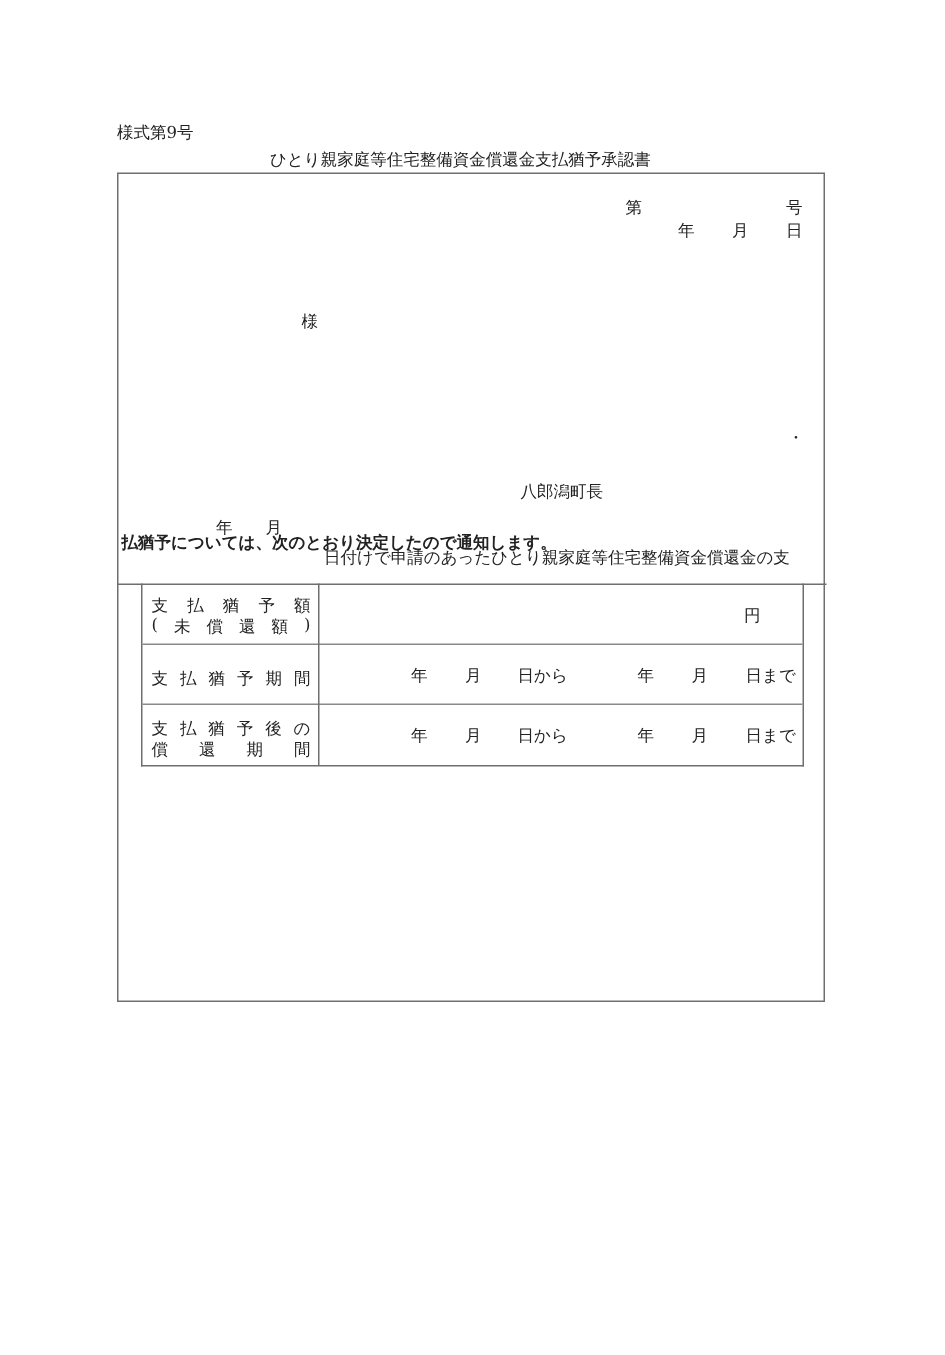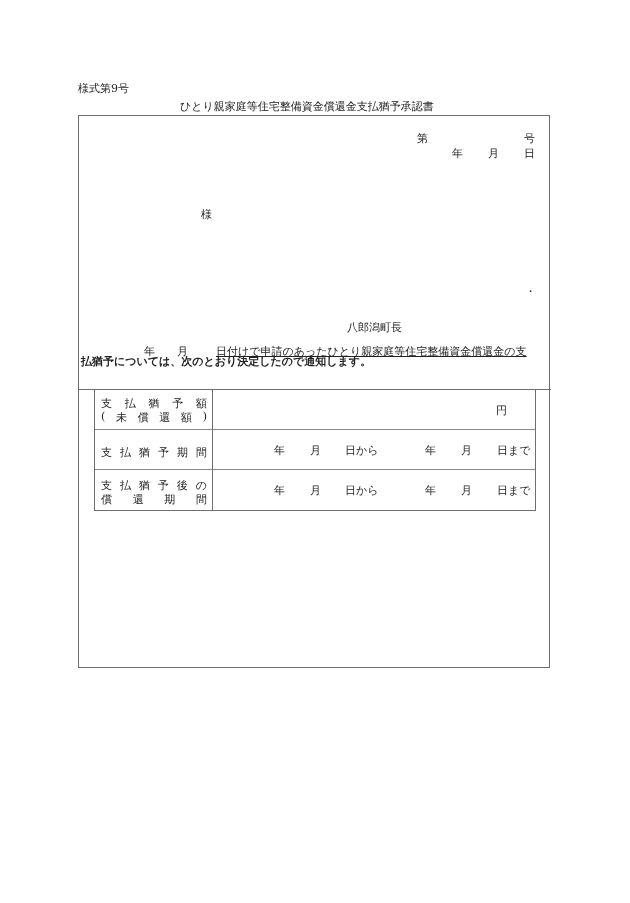--- a/index.html
+++ b/index.html
@@ -30,21 +30,21 @@
 <div class="abs" style="left:488px;top:148px;">月</div>
 <div class="abs" style="left:524px;top:148px;">日</div>
 
 <div class="abs" style="left:201px;top:209px;">様</div>
 
 <div class="abs" style="left:347px;top:286px;margin-top:36px;">八郎潟町長</div>
 <div class="abs" style="left:525px;top:286px;">・</div>
 
 <div class="abs" style="left:144px;top:346px;">年</div>
 <div class="abs" style="left:177px;top:346px;">月</div>
-<div class="abs" style="left:216px;top:346px;text-decoration:underline;">日付けで申請のあったひとり親家庭等住宅整備資金償還金の支</div>
+<div class="abs" style="left:216px;top:366px;">日付けで申請のあったひとり親家庭等住宅整備資金償還金の支</div>
 <div class="abs" style="left:81px;top:356px;font-weight:bold;">払猶予については、次のとおり決定したので通知します。</div>
 
 <div class="hline" style="top:389px;"></div>
 
 <div class="tbl">
   <div class="row" style="top:0;height:40px;"></div>
   <div class="row" style="top:41px;height:39px;"></div>
   <div class="coldiv"></div>
 
   <div class="lbl sp" style="top:7px;">

